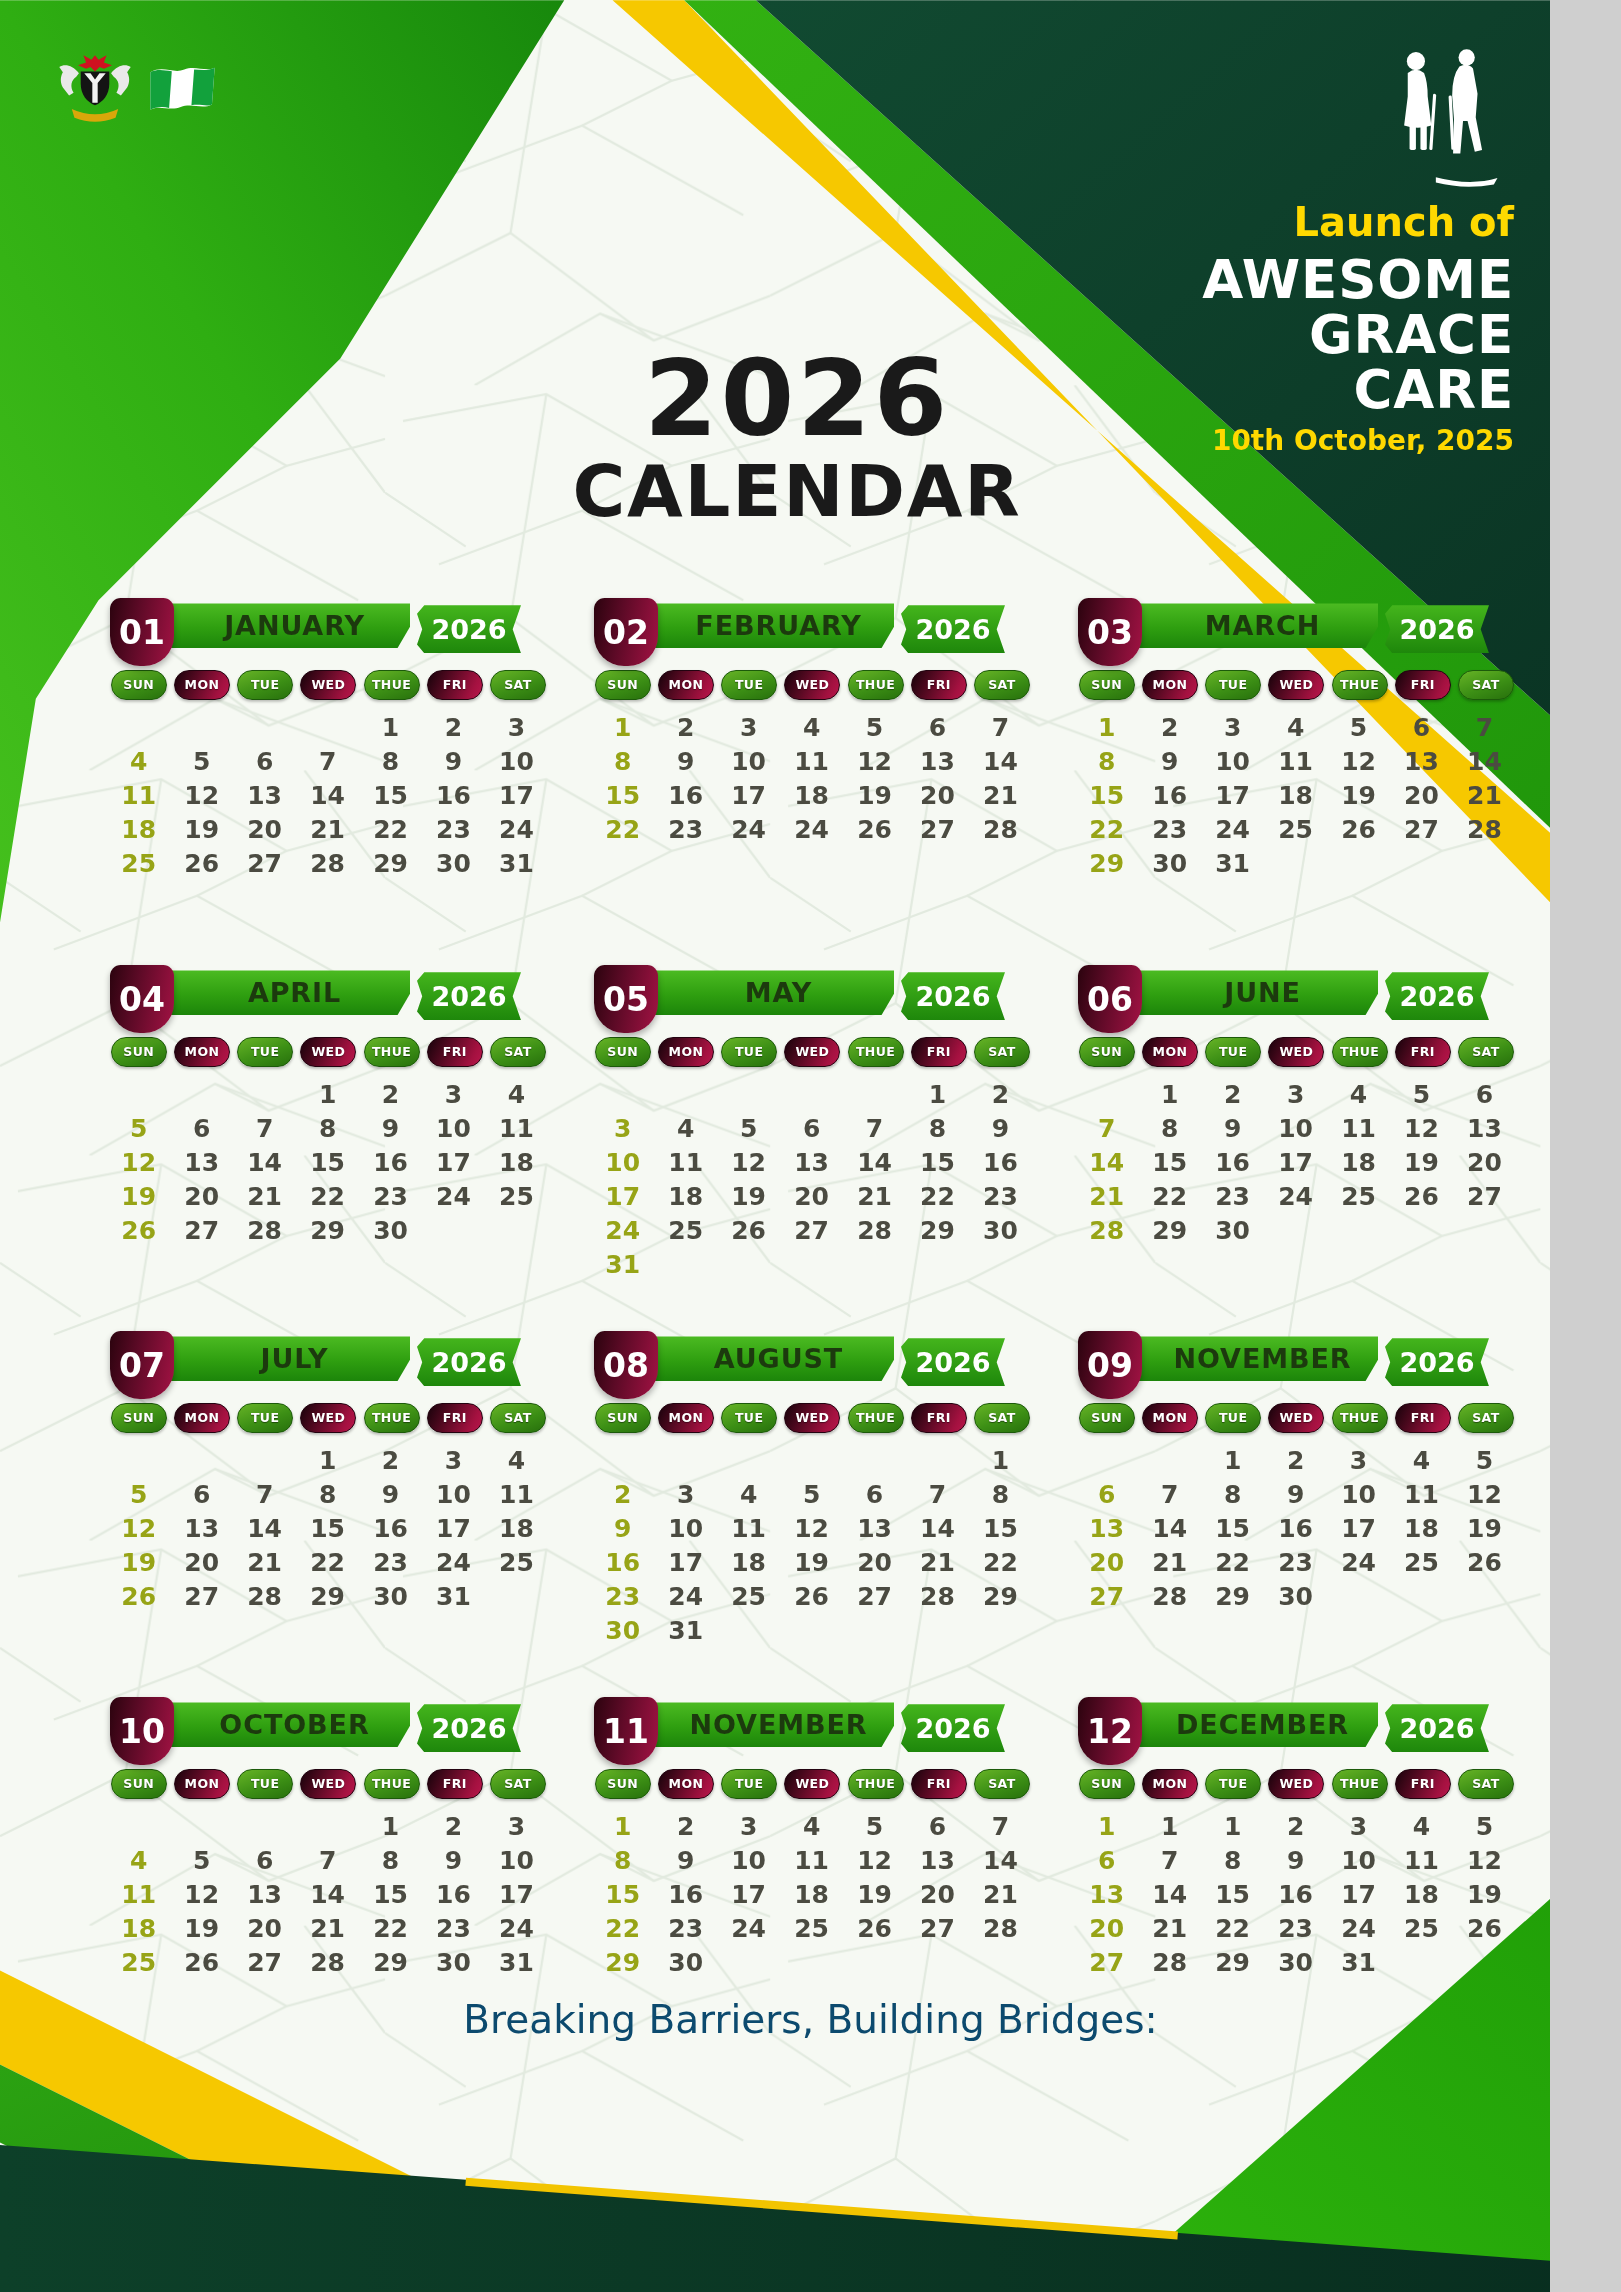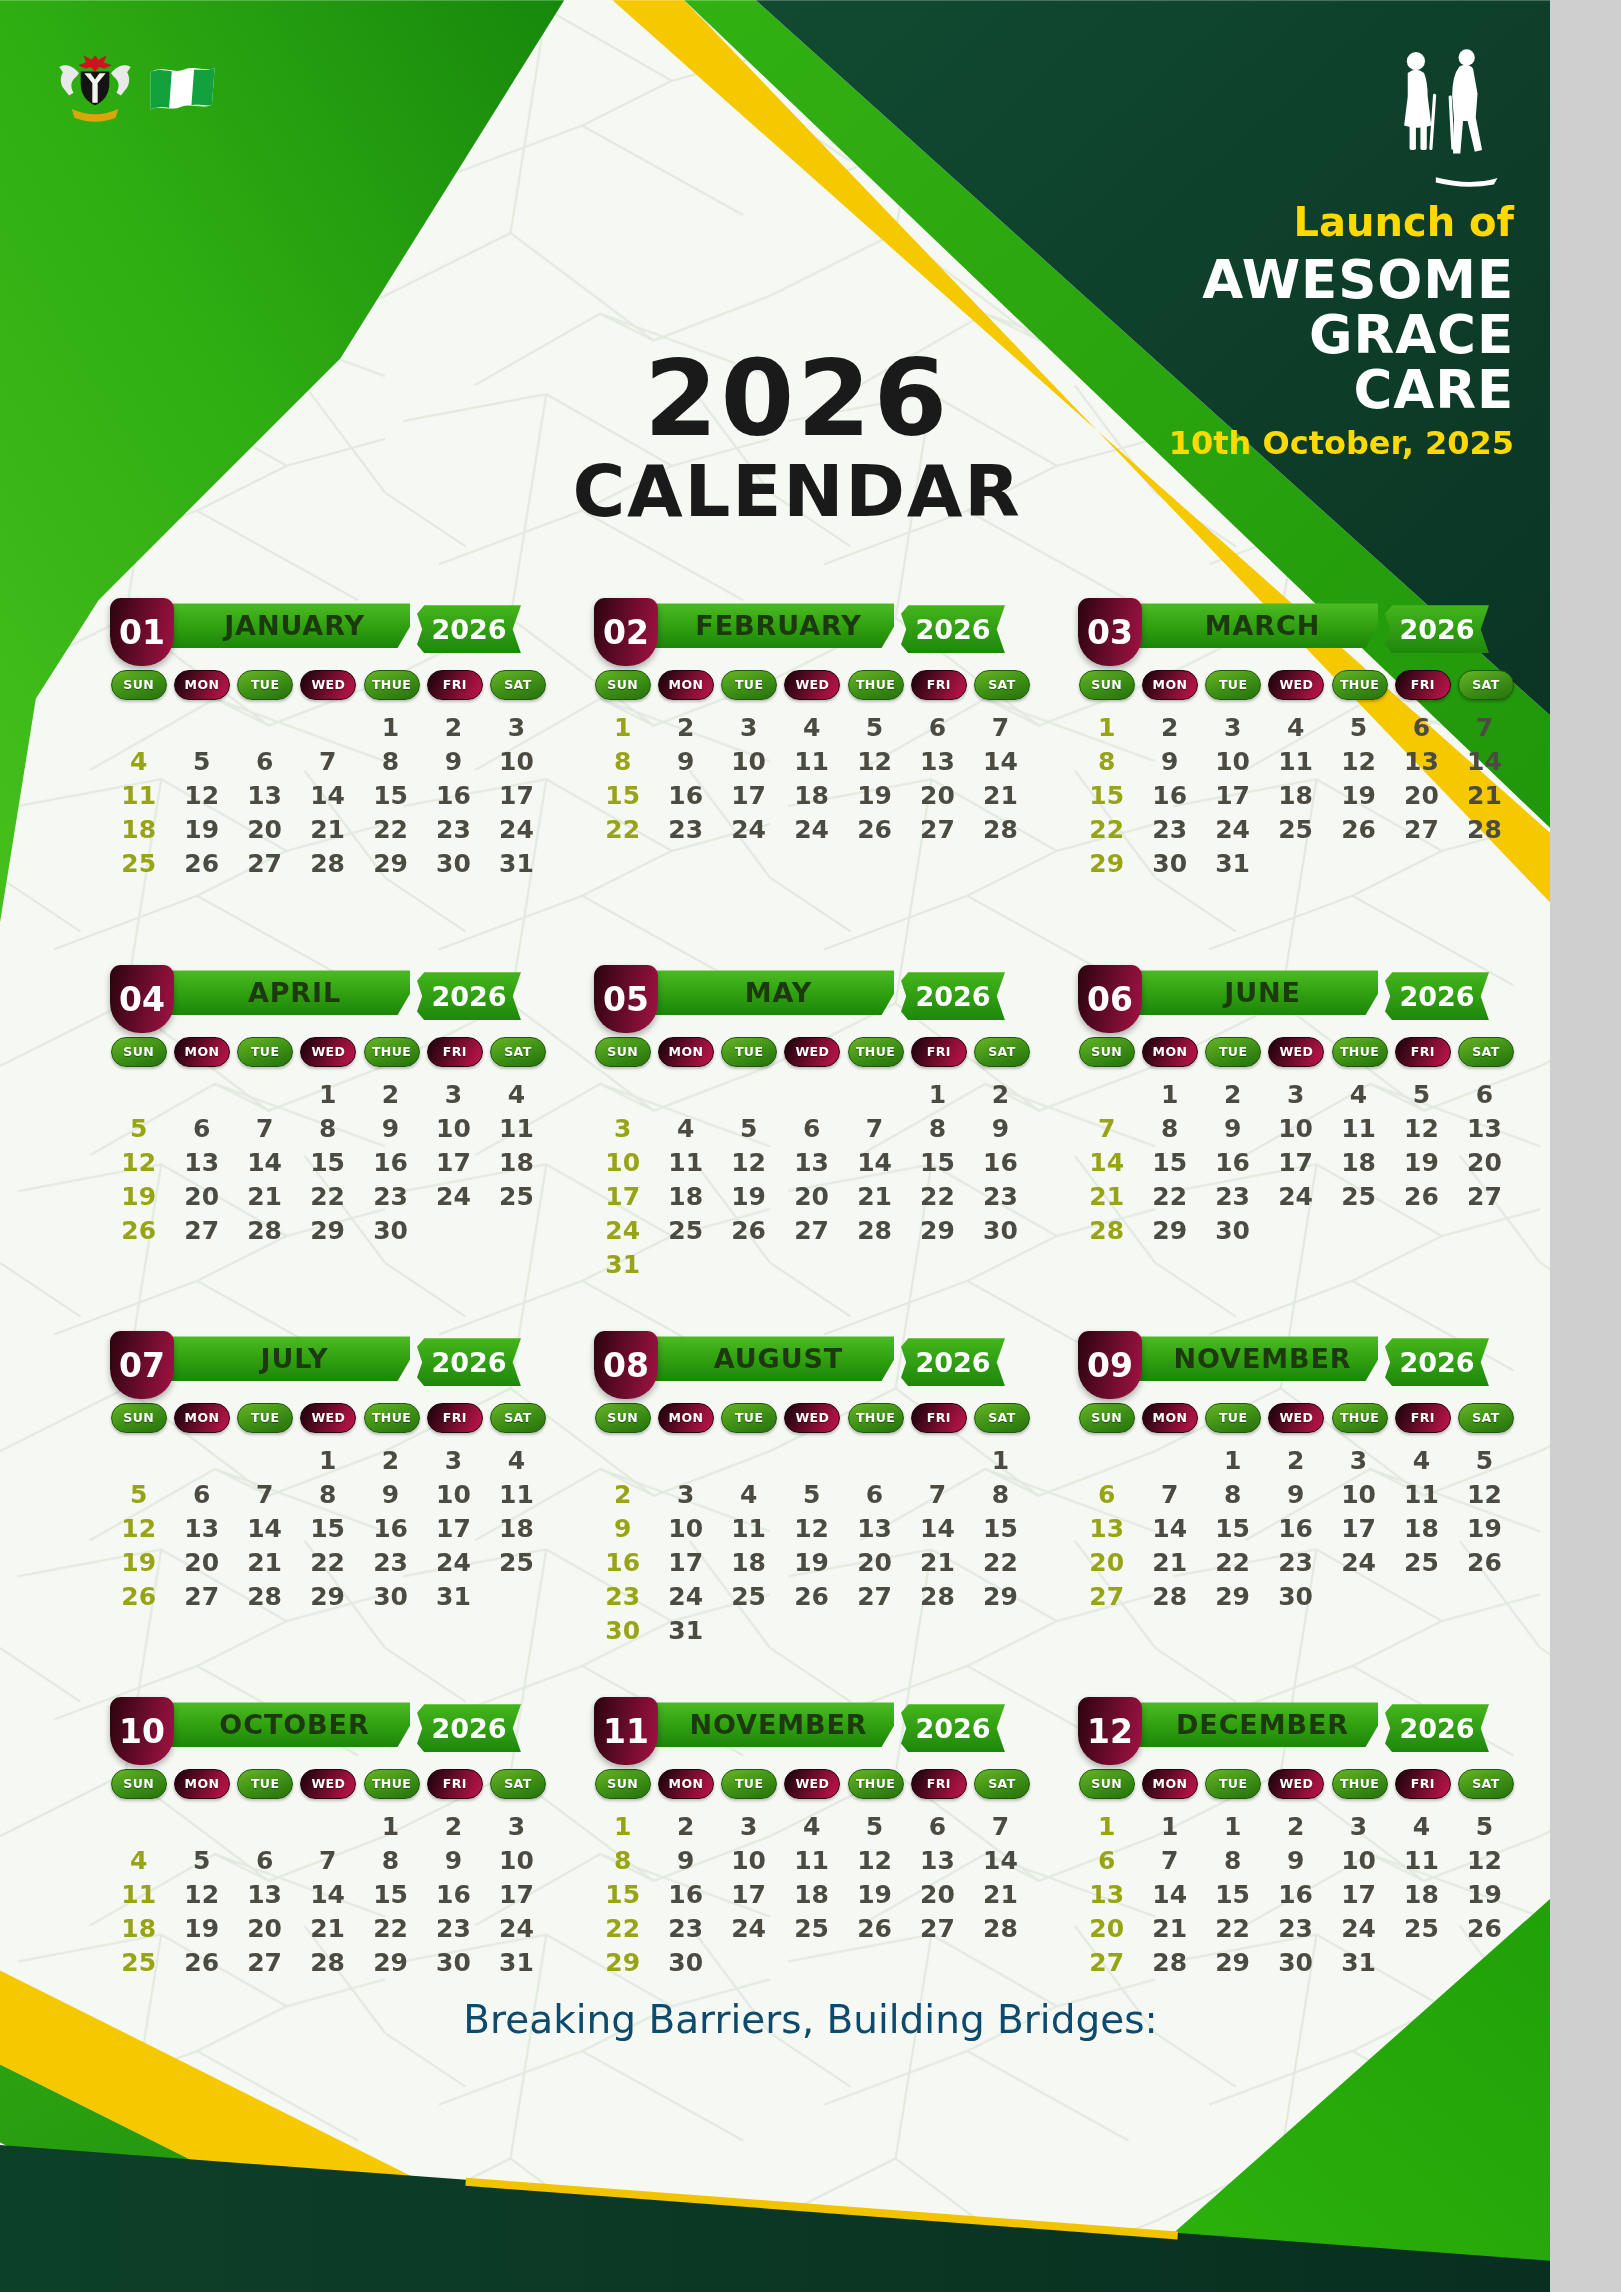--- a/index.html
+++ b/index.html
@@ -9,21 +9,21 @@
   svg.deco{position:absolute;left:0;top:0;z-index:0;}
 
   
   .emblems{position:absolute;left:52px;top:50px;z-index:3;display:flex;gap:7.2px;align-items:flex-start;}
 
   
   .elderly{position:absolute;top:43px;right:47px;width:118px;height:145px;z-index:3;}
   .banner{position:absolute;top:199px;right:36px;text-align:right;z-index:3;}
   .banner .launch{font-size:40px;font-weight:700;color:#ffd900;margin-bottom:7.2px;}
   .banner .org{font-size:53px;font-weight:700;color:#ffffff;line-height:55px;letter-spacing:0.9px;}
-  .banner .bdate{font-size:32px;font-weight:700;color:#ffd900;margin-top:7.2px;margin-left:44px;}
+  .banner .bdate{font-size:28px;font-weight:700;color:#ffd900;margin-top:7.2px;margin-left:44px;}
 
   
   .title{position:absolute;top:346px;left:0;width:1594px;text-align:center;color:#1a1a1a;z-index:2;}
   .title .yr{font-size:106px;font-weight:700;letter-spacing:2.7px;line-height:1;}
   .title .wd{font-size:72px;font-weight:700;letter-spacing:1.8px;line-height:1.1;}
 
   
   .months{position:absolute;left:0;top:0;width:1621px;height:2293px;z-index:2;}
   .month{position:absolute;width:448px;height:331px;}
   .m-badge{position:absolute;left:10px;top:0;width:64px;height:68px;z-index:2;

